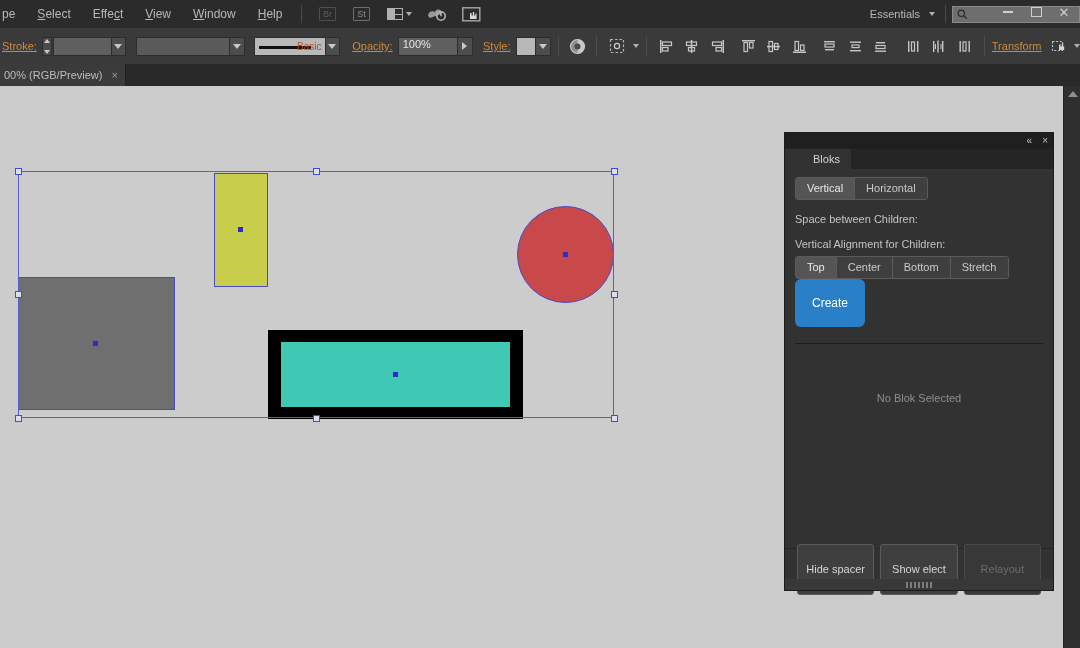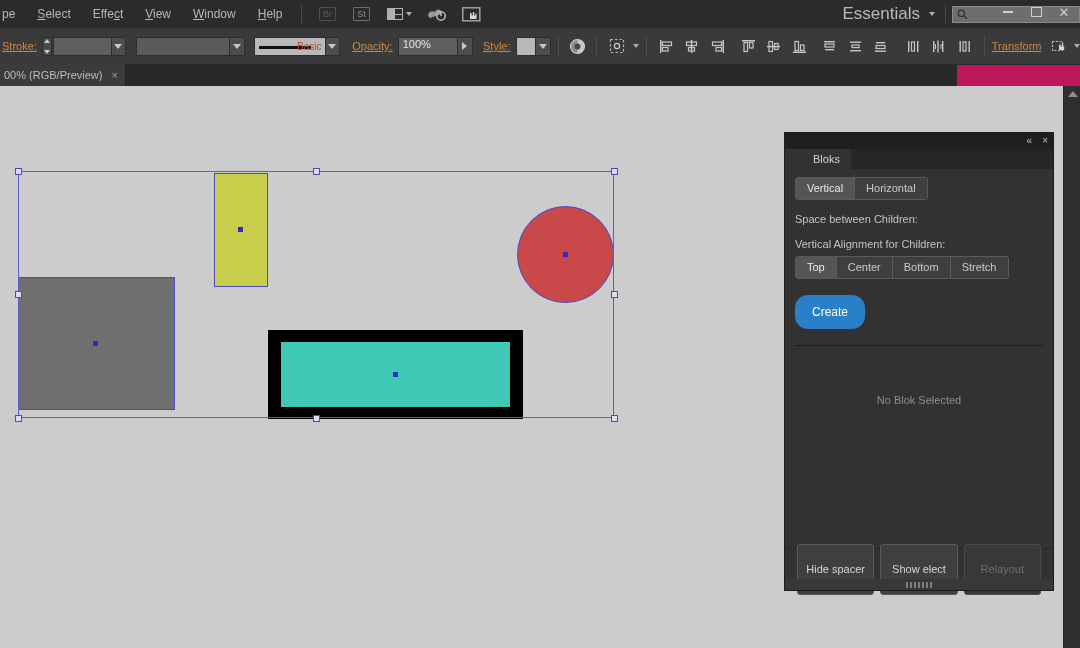--- a/index.html
+++ b/index.html
@@ -11,21 +11,21 @@
     width: 1080px;
     height: 648px;
     overflow: hidden;
     font-family: "Liberation Sans", sans-serif;
     -webkit-font-smoothing: none;
   }
   #app {
     position: relative;
     width: 1080px;
     height: 648px;
-    background: #be185d;
+    background: #6d28d9;
   }
 
   
   .menubar {
     position: absolute;
     left: 0; top: 0;
     width: 1080px; height: 28px;
     background: #2b2b2b;
     border-bottom: 1px solid #1e1e1e;
     display: flex;
@@ -80,21 +80,21 @@
   .arrange-ico .r { flex: 1; display: flex; flex-direction: column; }
   .arrange-ico .r span { flex: 1; border-bottom: 1px solid #b0b0b0; }
   .caret-s {
     width: 0; height: 0;
     border-left: 3.5px solid transparent;
     border-right: 3.5px solid transparent;
     border-top: 4px solid #b0b0b0;
     margin-left: 3px;
   }
   .ws-name {
-    font-size: 17px;
+    font-size: 11px;
     color: #b9b9b9;
     padding: 0 6px 0 10px;
   }
   .search-box {
     width: 128px; height: 17px;
     background: #6e6e6e;
     border: 1px solid #8a8a8a;
     display: flex;
     align-items: center;
     padding-left: 4px;
@@ -221,21 +221,21 @@
     color: #d08a3a;
     text-decoration: underline;
     margin-right: 6px;
     white-space: nowrap;
   }
 
   
   .tabbar {
     position: absolute;
     left: 0; top: 64px;
-    width: 957px; height: 22px;
+    width: 1080px; height: 22px;
     background: #292929;
   }
   .doc-tab {
     position: absolute;
     left: 0; top: 0;
     height: 22px;
     background: #3b3b3b;
     display: flex;
     align-items: center;
     padding: 0 7px 0 4px;
@@ -375,27 +375,26 @@
     color: #cacaca;
     padding: 4px 11px;
     background: #3f3f3f;
     border-right: 1px solid #5b5b5b;
     line-height: 13px;
     white-space: nowrap;
   }
   .seg-btn:last-child { border-right: none; text-align: center; }
   .seg-btn.active { background: #555555; color: #e8e8e8; }
   .create-btn {
-    margin-top: 16px;
     display: inline-block;
     background: #2a7fc9;
     color: #ffffff;
     font-size: 12px;
-    padding: 10px 17px;
-    border-radius: 13px;
+    padding: 17px 17px;
+    border-radius: 6px;
     line-height: 14px;
   }
   .divider {
     height: 1px;
     background: #1d1d1d;
     margin: 16px 0 0 0;
   }
   .empty-state {
     margin-top: 48px;
     text-align: center;

